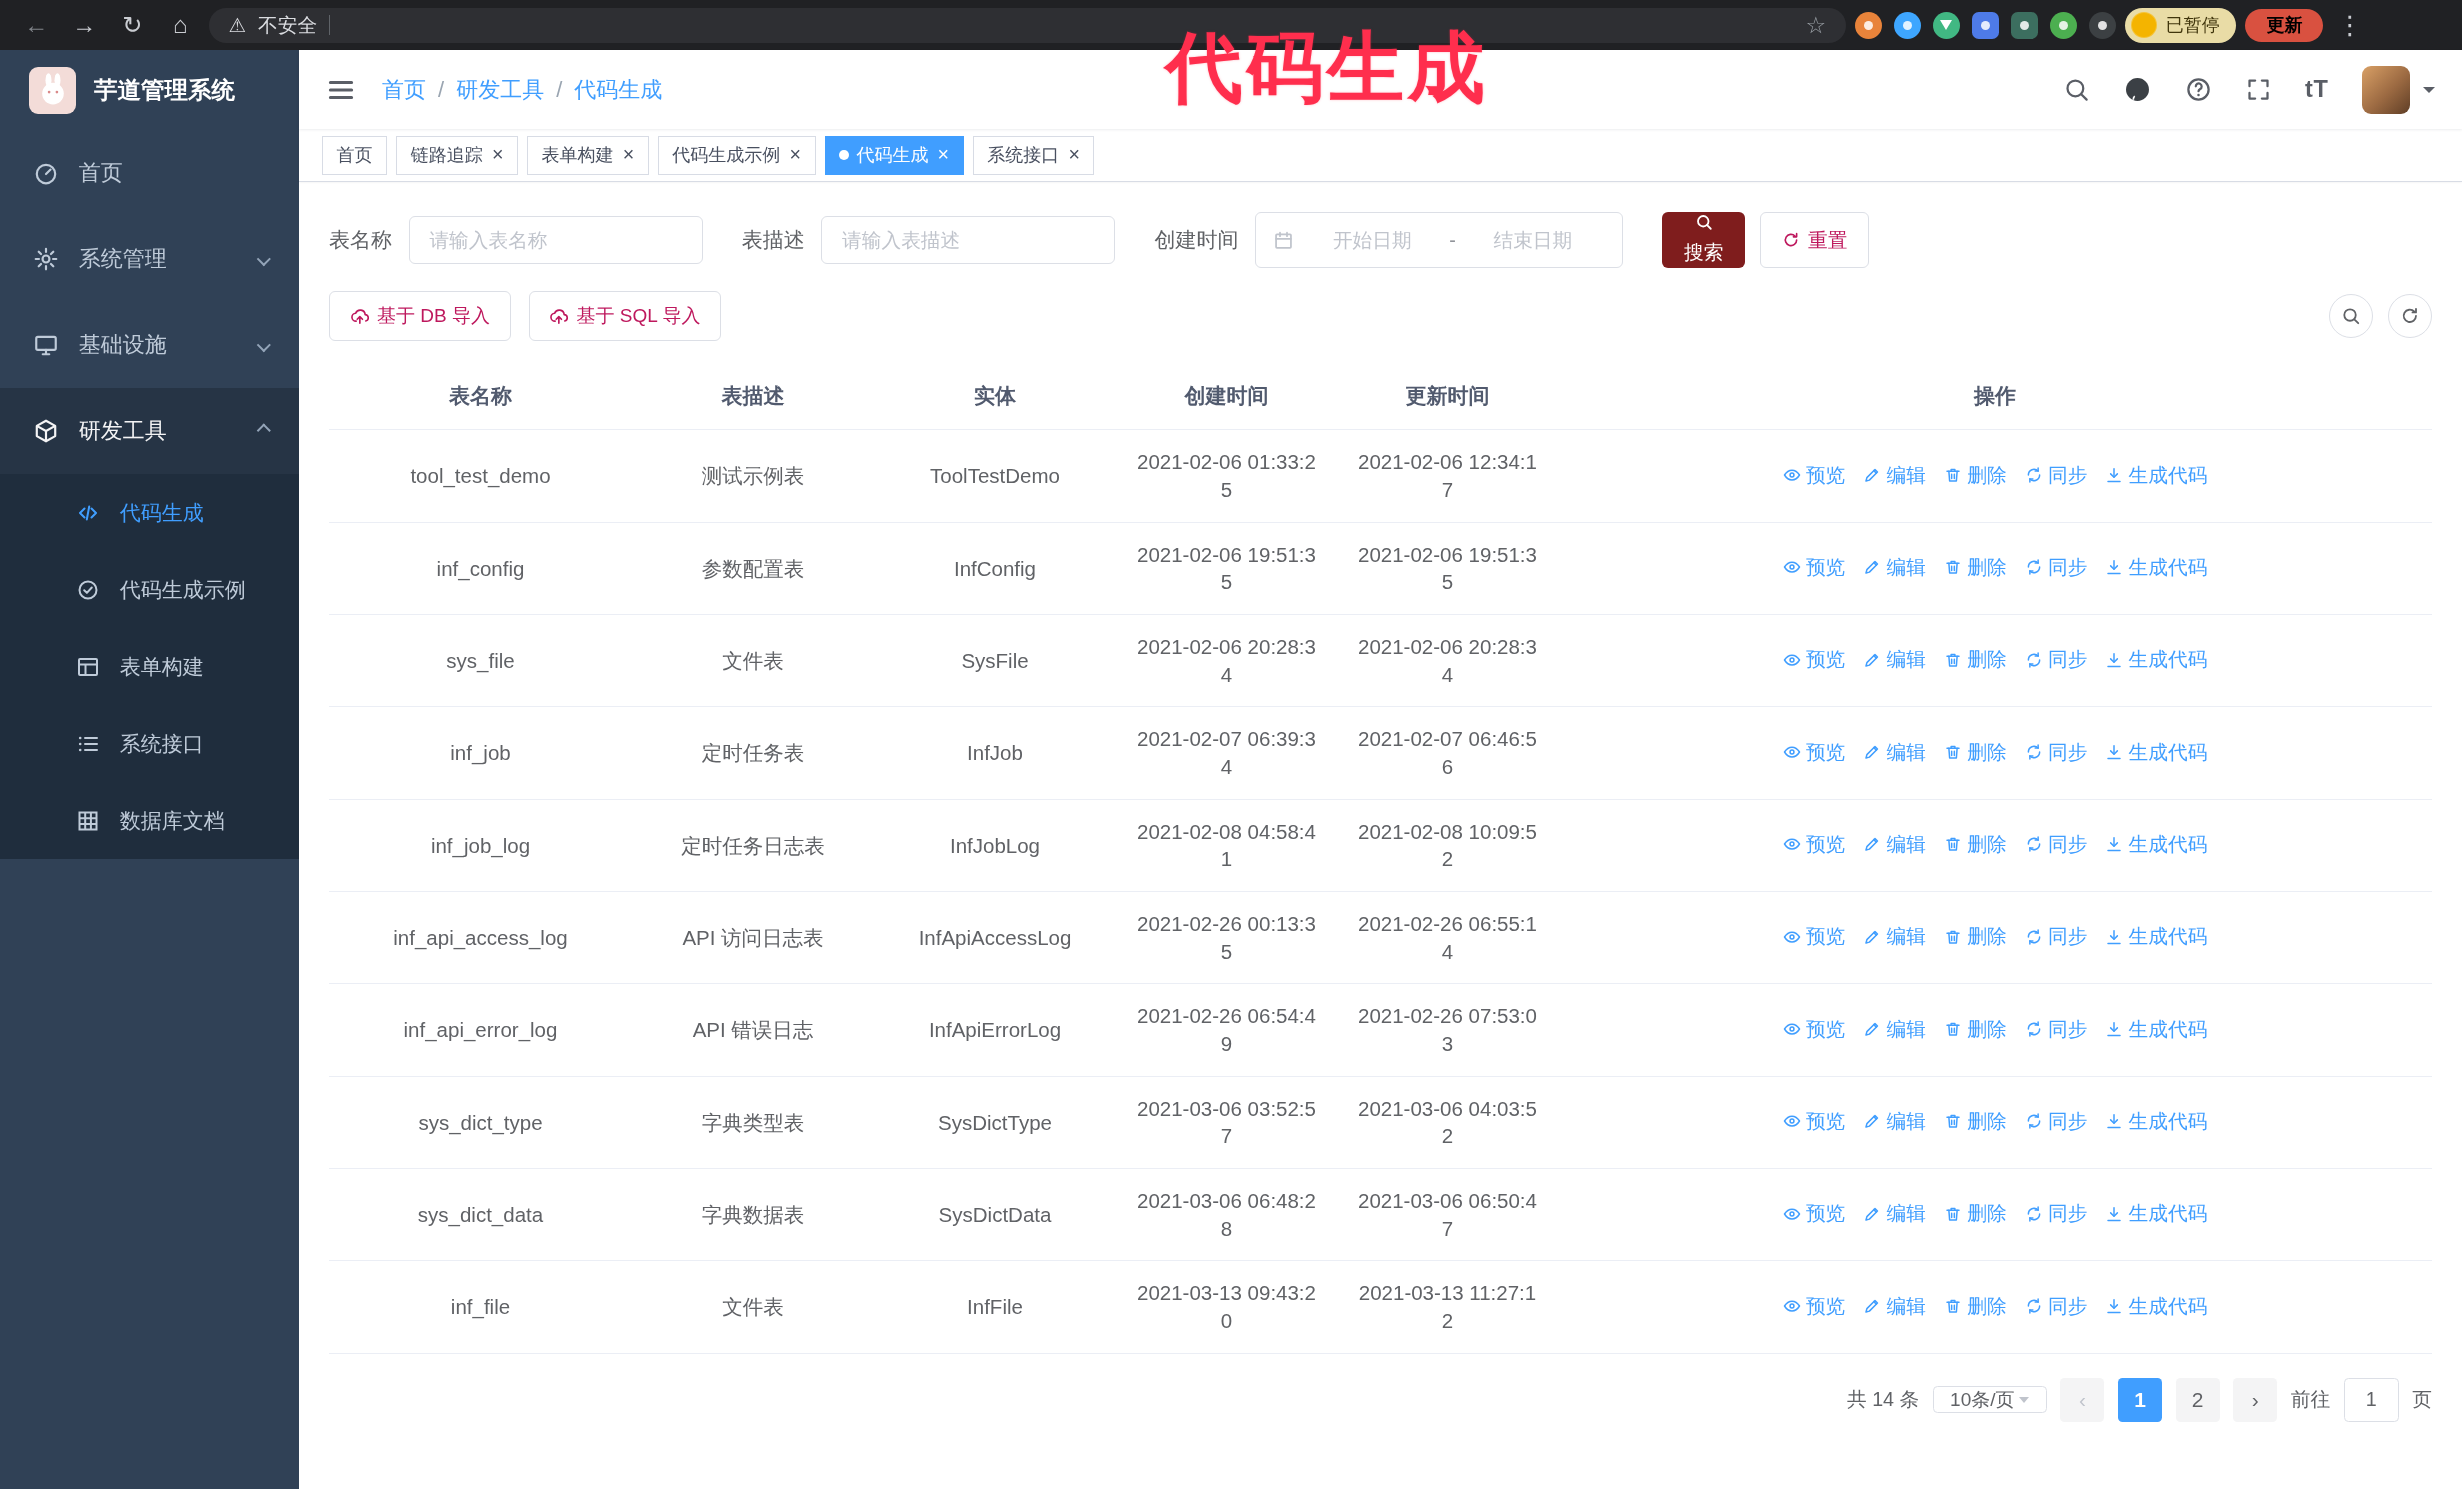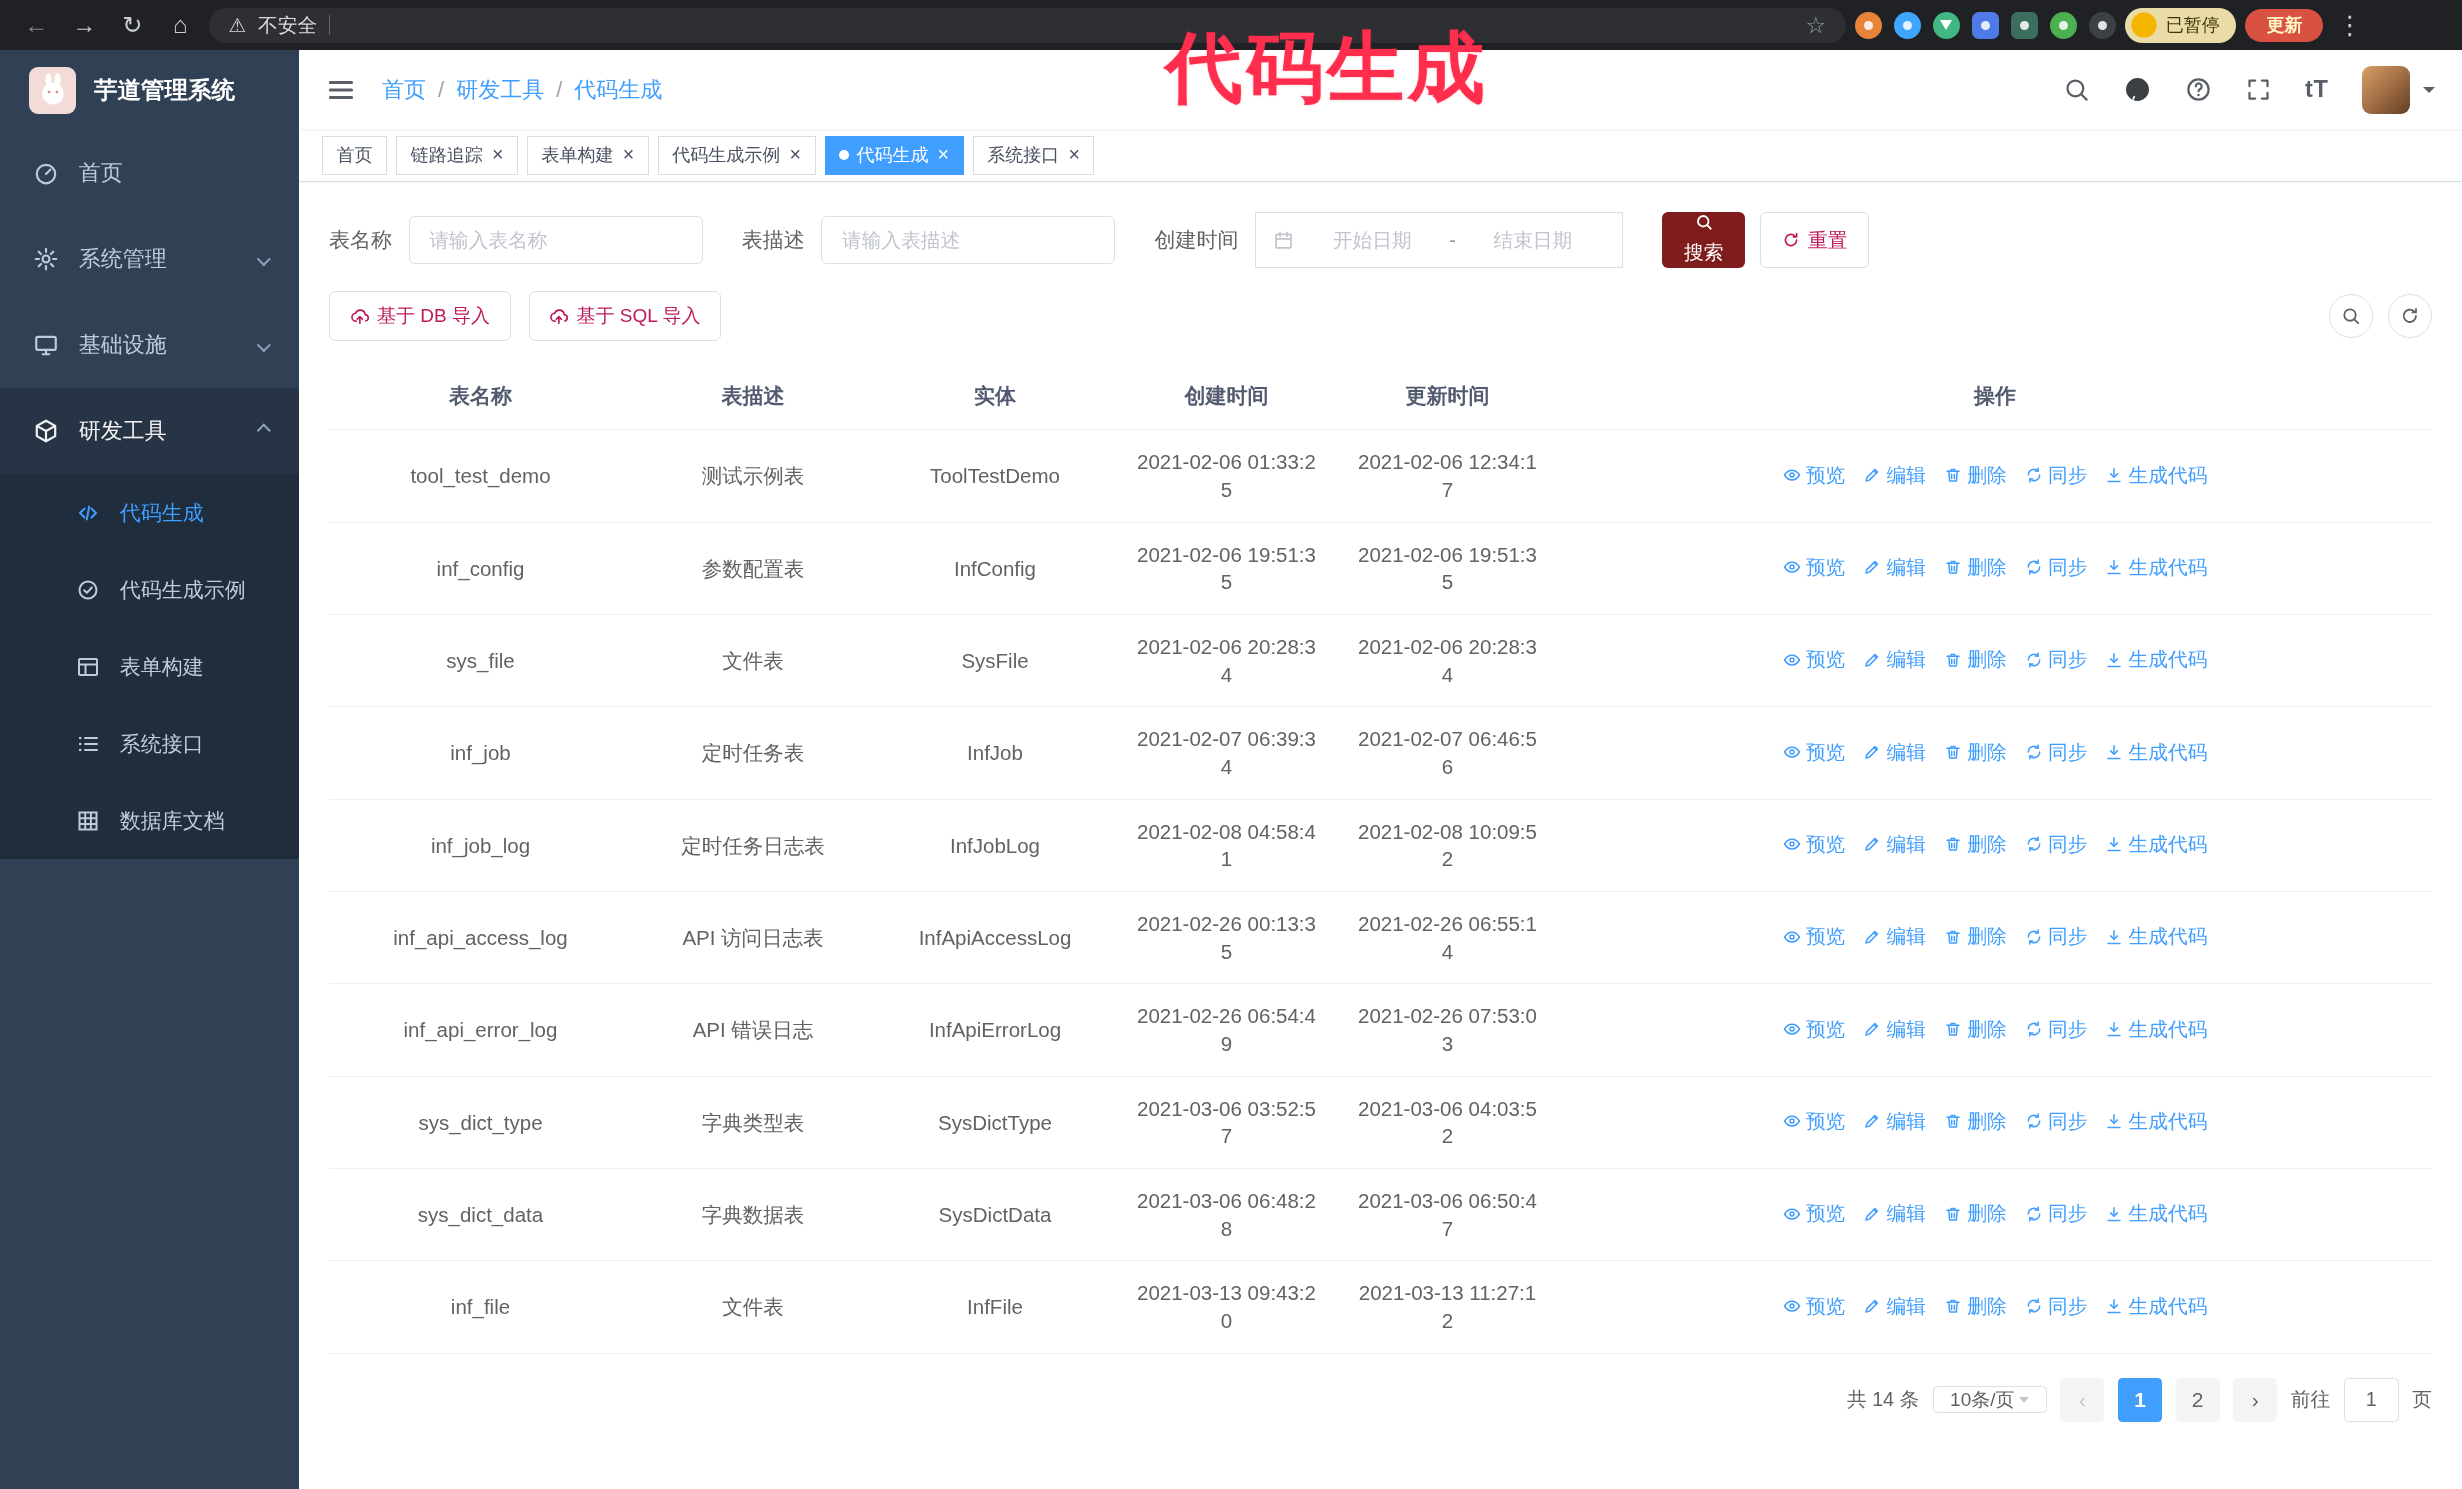--- a/index.html
+++ b/index.html
@@ -28,21 +28,21 @@
   .ext3 { background:#41b883; }
   .ext4 { background:#4e7be8; border-radius:6.8px; }
   .ext5 { background:#3c6e5f; border-radius:6.8px; }
   .ext6 { background:#4caf50; }
   .ext7 { background:#3c4043; }
   .vuetri { width:0; height:0; border-left:6.8px solid transparent; border-right:6.8px solid transparent; border-top:10.6px solid #fff; }
   .extdot { width:9px; height:9px; border-radius:50%; background:rgba(255,255,255,.85); }
   .paused-chip { height:35px; background:#e9dca6; border-radius:17.4px; display:flex; align-items:center; gap:9px;
                  padding:0 16.7px 0 6px; color:#40350c; font-size:18px; flex:0 0 auto; }
   .chip-avatar { width:26px; height:26px; border-radius:50%; background:#f4b400; border:1.5px solid #fff3; }
-  .update-btn { height:33px; border-radius:16.7px; background:#d95140; color:#fef9c3; font-size:18px; font-weight:bold;
+  .update-btn { height:33px; border-radius:16.7px; background:#d95140; color:#000000; font-size:18px; font-weight:bold;
                 display:flex; align-items:center; padding:0 21px; flex:0 0 auto;text-align:right; }
   .kebab { color:#c9ccd1; font-size:26px; padding:0 4.5px; flex:0 0 auto; }
 
   
   .app { display:flex; height:1440px; }
   .sidebar { width:299px; background:#304156; color:#bfcbd9; flex:0 0 auto; display:flex; flex-direction:column; }
   .logo-row { height:80px; display:flex; align-items:center; gap:18px; padding:0 0 0 29px; cursor:pointer; }
   .logo-img { width:47px; height:47px; border-radius:9px; background:#f3dcd8; display:flex; align-items:center; justify-content:center; overflow:hidden; }
   .logo-title { font-size:23.5px; font-weight:bold; color:#ffffff; white-space:nowrap; }
   .menu { display:flex; flex-direction:column; }
@@ -76,21 +76,21 @@
   .tagdot { width:9.8px; height:9.8px; border-radius:50%; background:#fff; }
   .tclose { font-size:19.7px; line-height:1; margin-left:1.5px; }
 
   
   .content { flex:1 1 auto; padding:30px 30px 0 30px; overflow:hidden; display:flex; flex-direction:column; }
   .filter-row { display:flex; align-items:center; }
   .fg { display:flex; align-items:center; margin-right:39px; }
   .fg label { font-size:21px; color:#606266; margin-right:16.7px; white-space:nowrap; }
   .inp { width:294px; height:48px; border:0.8px solid #dcdfe6; border-radius:6px; padding:0 19.7px; font-size:19.7px; color:#606266; outline:none; font-family:inherit; }
   .inp::placeholder { color:#c0c4cc; }
-  .date-range { width:368px; height:56px; border:0.8px solid #dcdfe6; border-radius:0; display:flex; align-items:center; padding:0 16.7px; color:#c0c4cc; font-size:19.7px; cursor:pointer; }
+  .date-range { width:368px; height:56px; border:0.8px solid #dcdfe6; border-radius:6px; display:flex; align-items:center; padding:0 16.7px; color:#c0c4cc; font-size:19.7px; cursor:pointer; }
   .dr-cal { color:#c0c4cc; margin-right:6px; display:flex; }
   .dr-slot { flex:1 1 0; text-align:center; white-space:nowrap; }
   .dr-sep { color:#909399; padding:0 4.5px; }
   .btn { height:56px; border-radius:6px; display:inline-flex; align-items:center; gap:7.6px; font-size:19.7px; padding:0 21px; cursor:pointer; border:0.8px solid transparent; white-space:nowrap; font-family:inherit; }
   .btn .bic { display:flex; }
   .btn.primary { background:#7f1d1d; color:#fff; margin-right:15px;flex-direction:column; }
   .btn.plain { background:#fff; border-color:#dcdfe6; color:#be185d; }
   .toolbar-row { margin-top:23px; display:flex; align-items:center;justify-content:center; }
   .btn.small { height:50px; font-size:19px; padding:0 19.7px; margin-right:18px; }
   .right-tools { margin-left:auto; display:flex; align-items:center; }

